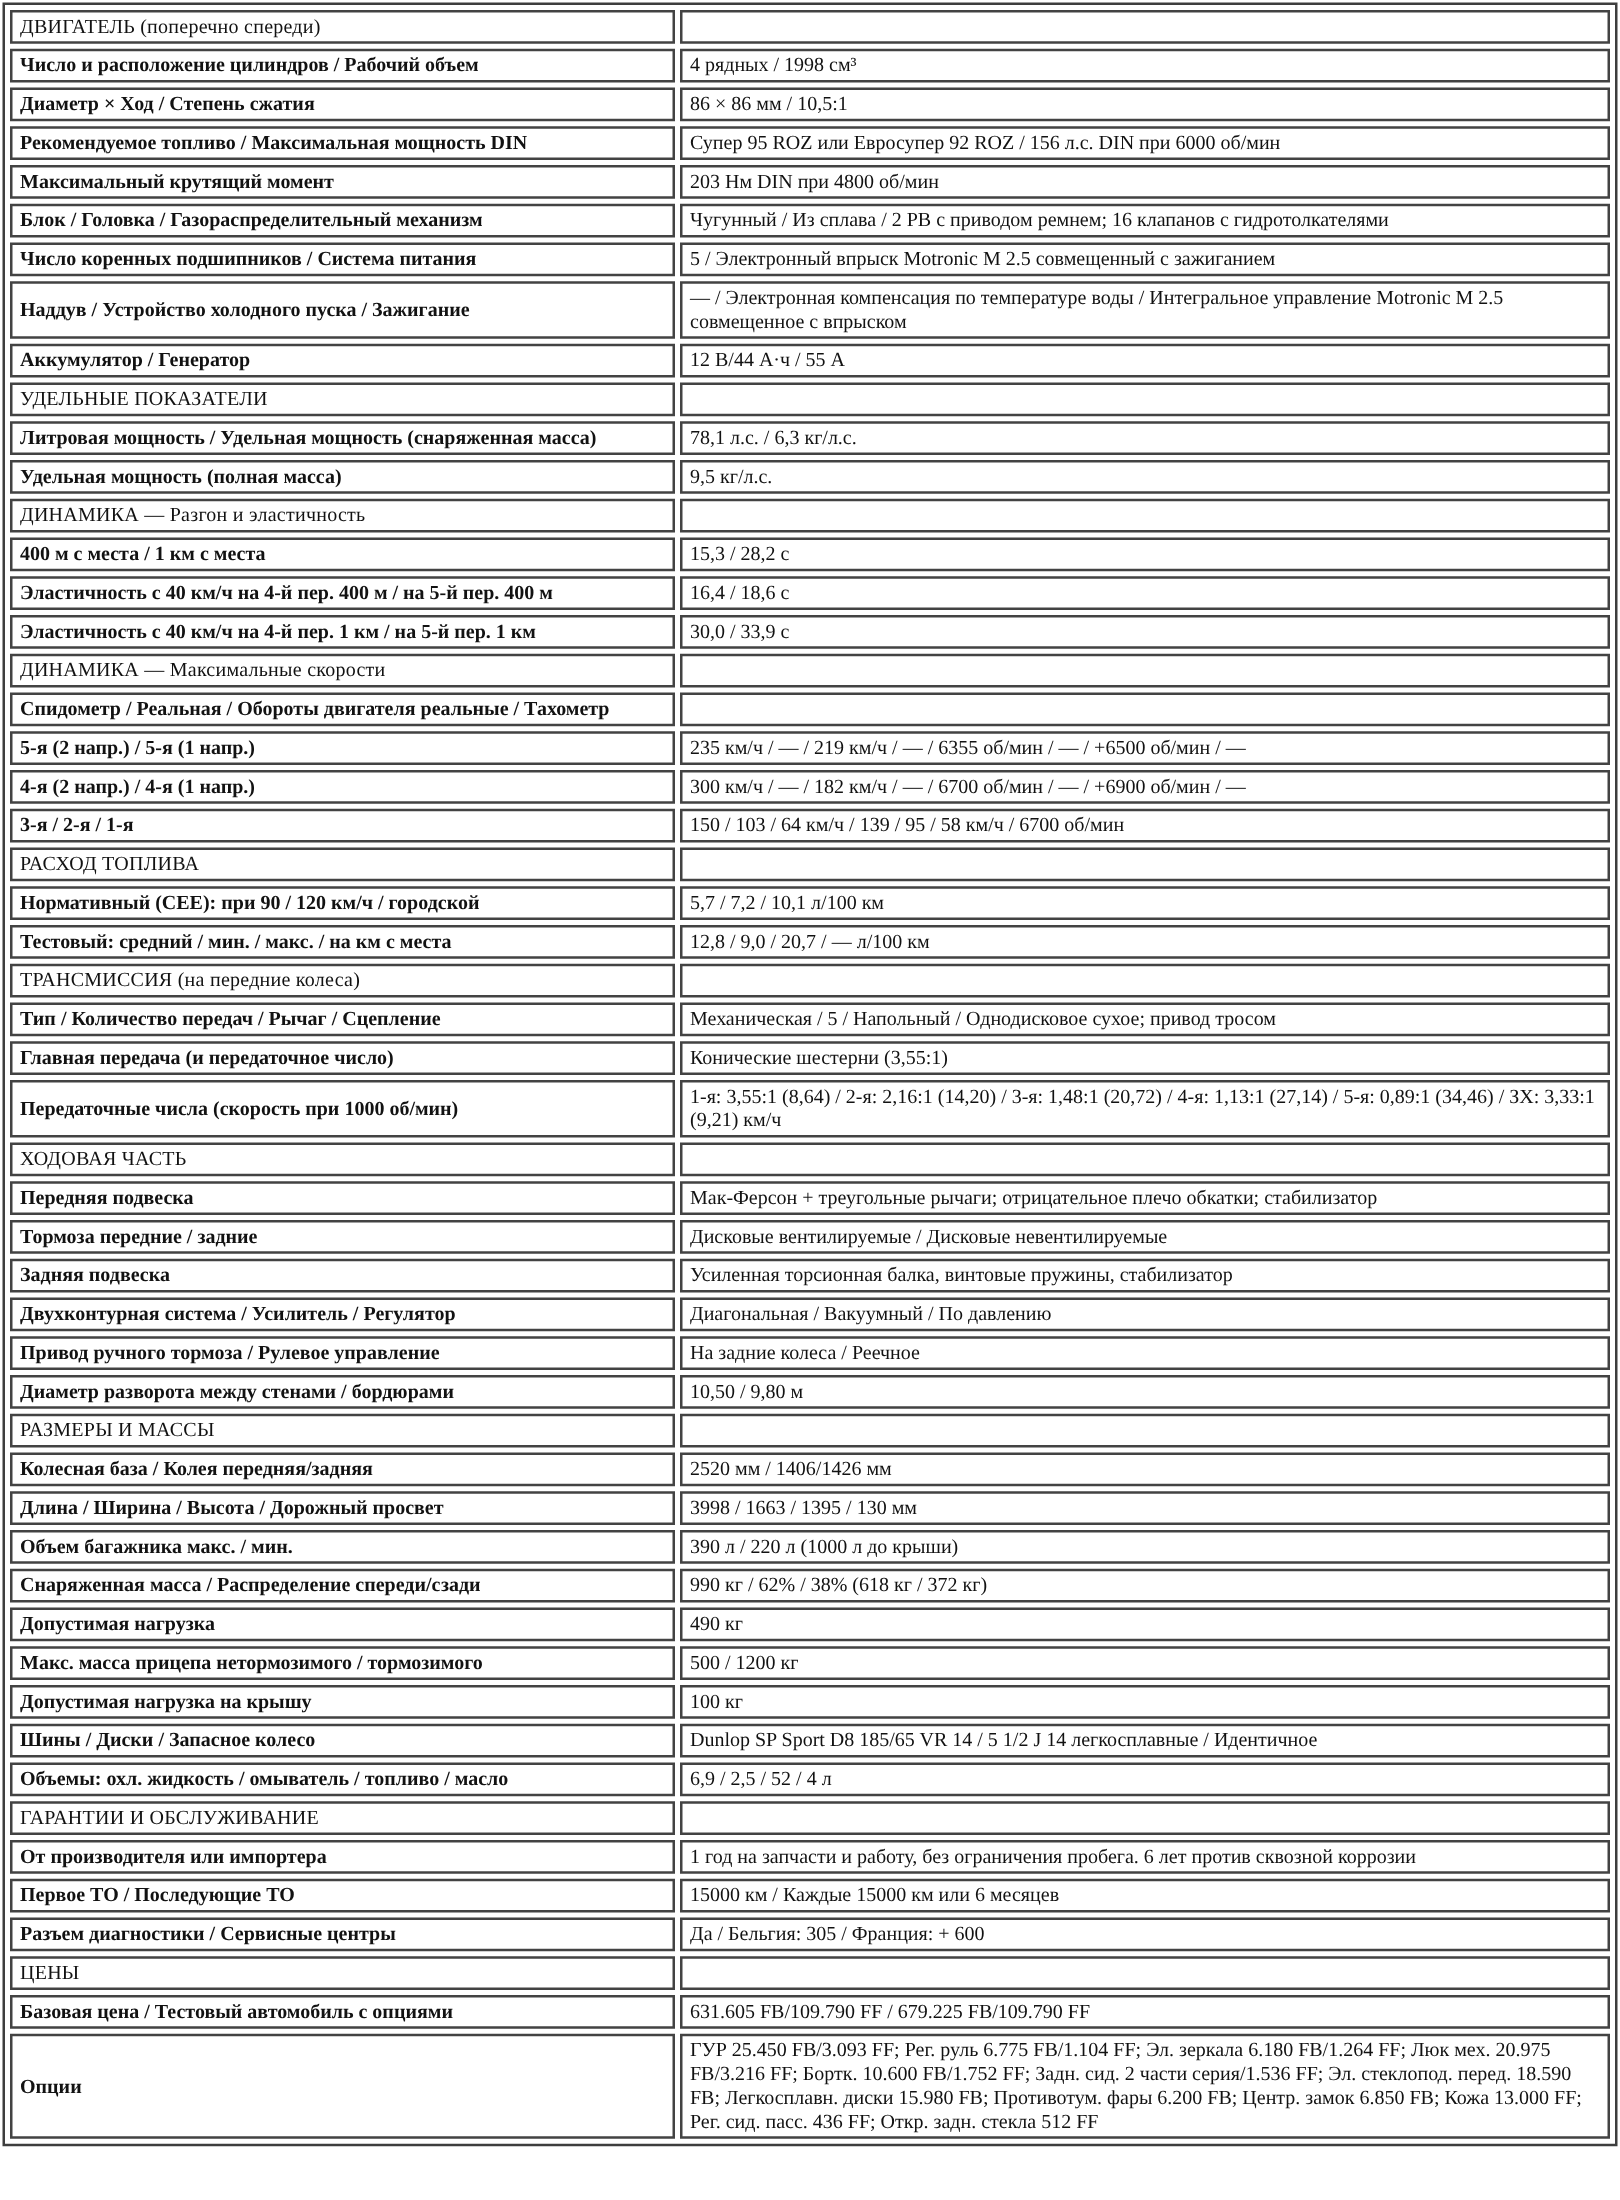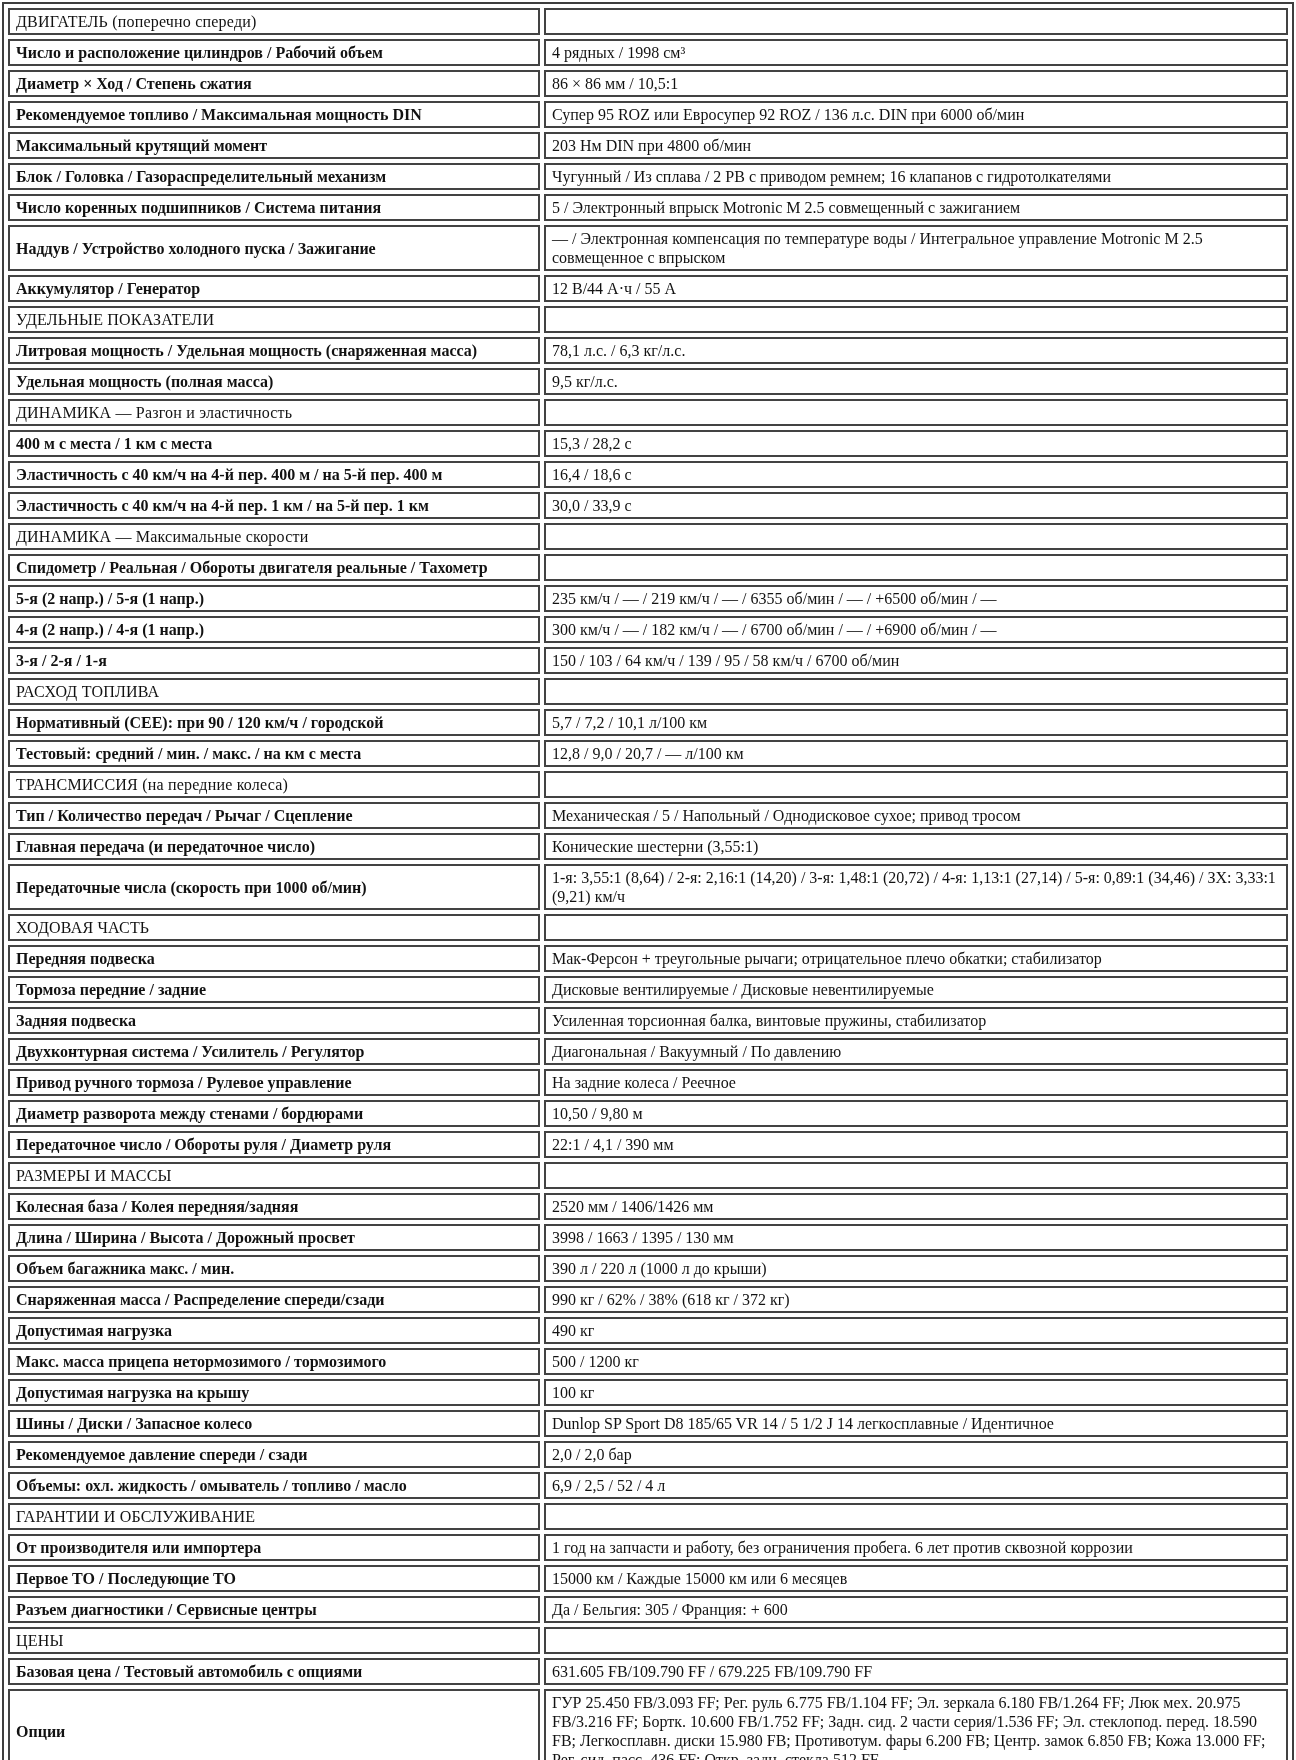--- a/index.html
+++ b/index.html
@@ -51,21 +51,21 @@
         <tr class="item">
           <td class="label-col">Число и расположение цилиндров / Рабочий объем</td>
           <td class="value-col">4 рядных / 1998 см³</td>
         </tr>
         <tr class="item">
           <td class="label-col">Диаметр × Ход / Степень сжатия</td>
           <td class="value-col">86 × 86 мм / 10,5:1</td>
         </tr>
         <tr class="item">
           <td class="label-col">Рекомендуемое топливо / Максимальная мощность DIN</td>
-          <td class="value-col">Супер 95 ROZ или Евросупер 92 ROZ / 136 л.с. DIN при 6000 об/мин</td>
+          <td class="value-col">Супер 95 ROZ или Евросупер 92 ROZ / 156 л.с. DIN при 6000 об/мин</td>
         </tr>
         <tr class="item">
           <td class="label-col">Максимальный крутящий момент</td>
           <td class="value-col">203 Нм DIN при 4800 об/мин</td>
         </tr>
         <tr class="item">
           <td class="label-col">Блок / Головка / Газораспределительный механизм</td>
           <td class="value-col">Чугунный / Из сплава / 2 РВ с приводом ремнем; 16 клапанов с гидротолкателями</td>
         </tr>
         <tr class="item">
@@ -177,24 +177,20 @@
           <td class="value-col">Диагональная / Вакуумный / По давлению</td>
         </tr>
         <tr class="item">
           <td class="label-col">Привод ручного тормоза / Рулевое управление</td>
           <td class="value-col">На задние колеса / Реечное</td>
         </tr>
         <tr class="item">
           <td class="label-col">Диаметр разворота между стенами / бордюрами</td>
           <td class="value-col">10,50 / 9,80 м</td>
         </tr>
-        <tr class="item">
-          <td class="label-col">Передаточное число / Обороты руля / Диаметр руля</td>
-          <td class="value-col">22:1 / 4,1 / 390 мм</td>
-        </tr>
         <tr class="section">
           <td class="label-col">РАЗМЕРЫ И МАССЫ</td>
           <td class="value-col"></td>
         </tr>
         <tr class="item">
           <td class="label-col">Колесная база / Колея передняя/задняя</td>
           <td class="value-col">2520 мм / 1406/1426 мм</td>
         </tr>
         <tr class="item">
           <td class="label-col">Длина / Ширина / Высота / Дорожный просвет</td>
@@ -216,24 +212,20 @@
           <td class="label-col">Макс. масса прицепа нетормозимого / тормозимого</td>
           <td class="value-col">500 / 1200 кг</td>
         </tr>
         <tr class="item">
           <td class="label-col">Допустимая нагрузка на крышу</td>
           <td class="value-col">100 кг</td>
         </tr>
         <tr class="item">
           <td class="label-col">Шины / Диски / Запасное колесо</td>
           <td class="value-col">Dunlop SP Sport D8 185/65 VR 14 / 5 1/2 J 14 легкосплавные / Идентичное</td>
-        </tr>
-        <tr class="item">
-          <td class="label-col">Рекомендуемое давление спереди / сзади</td>
-          <td class="value-col">2,0 / 2,0 бар</td>
         </tr>
         <tr class="item">
           <td class="label-col">Объемы: охл. жидкость / омыватель / топливо / масло</td>
           <td class="value-col">6,9 / 2,5 / 52 / 4 л</td>
         </tr>
         <tr class="section">
           <td class="label-col">ГАРАНТИИ И ОБСЛУЖИВАНИЕ</td>
           <td class="value-col"></td>
         </tr>
         <tr class="item">

